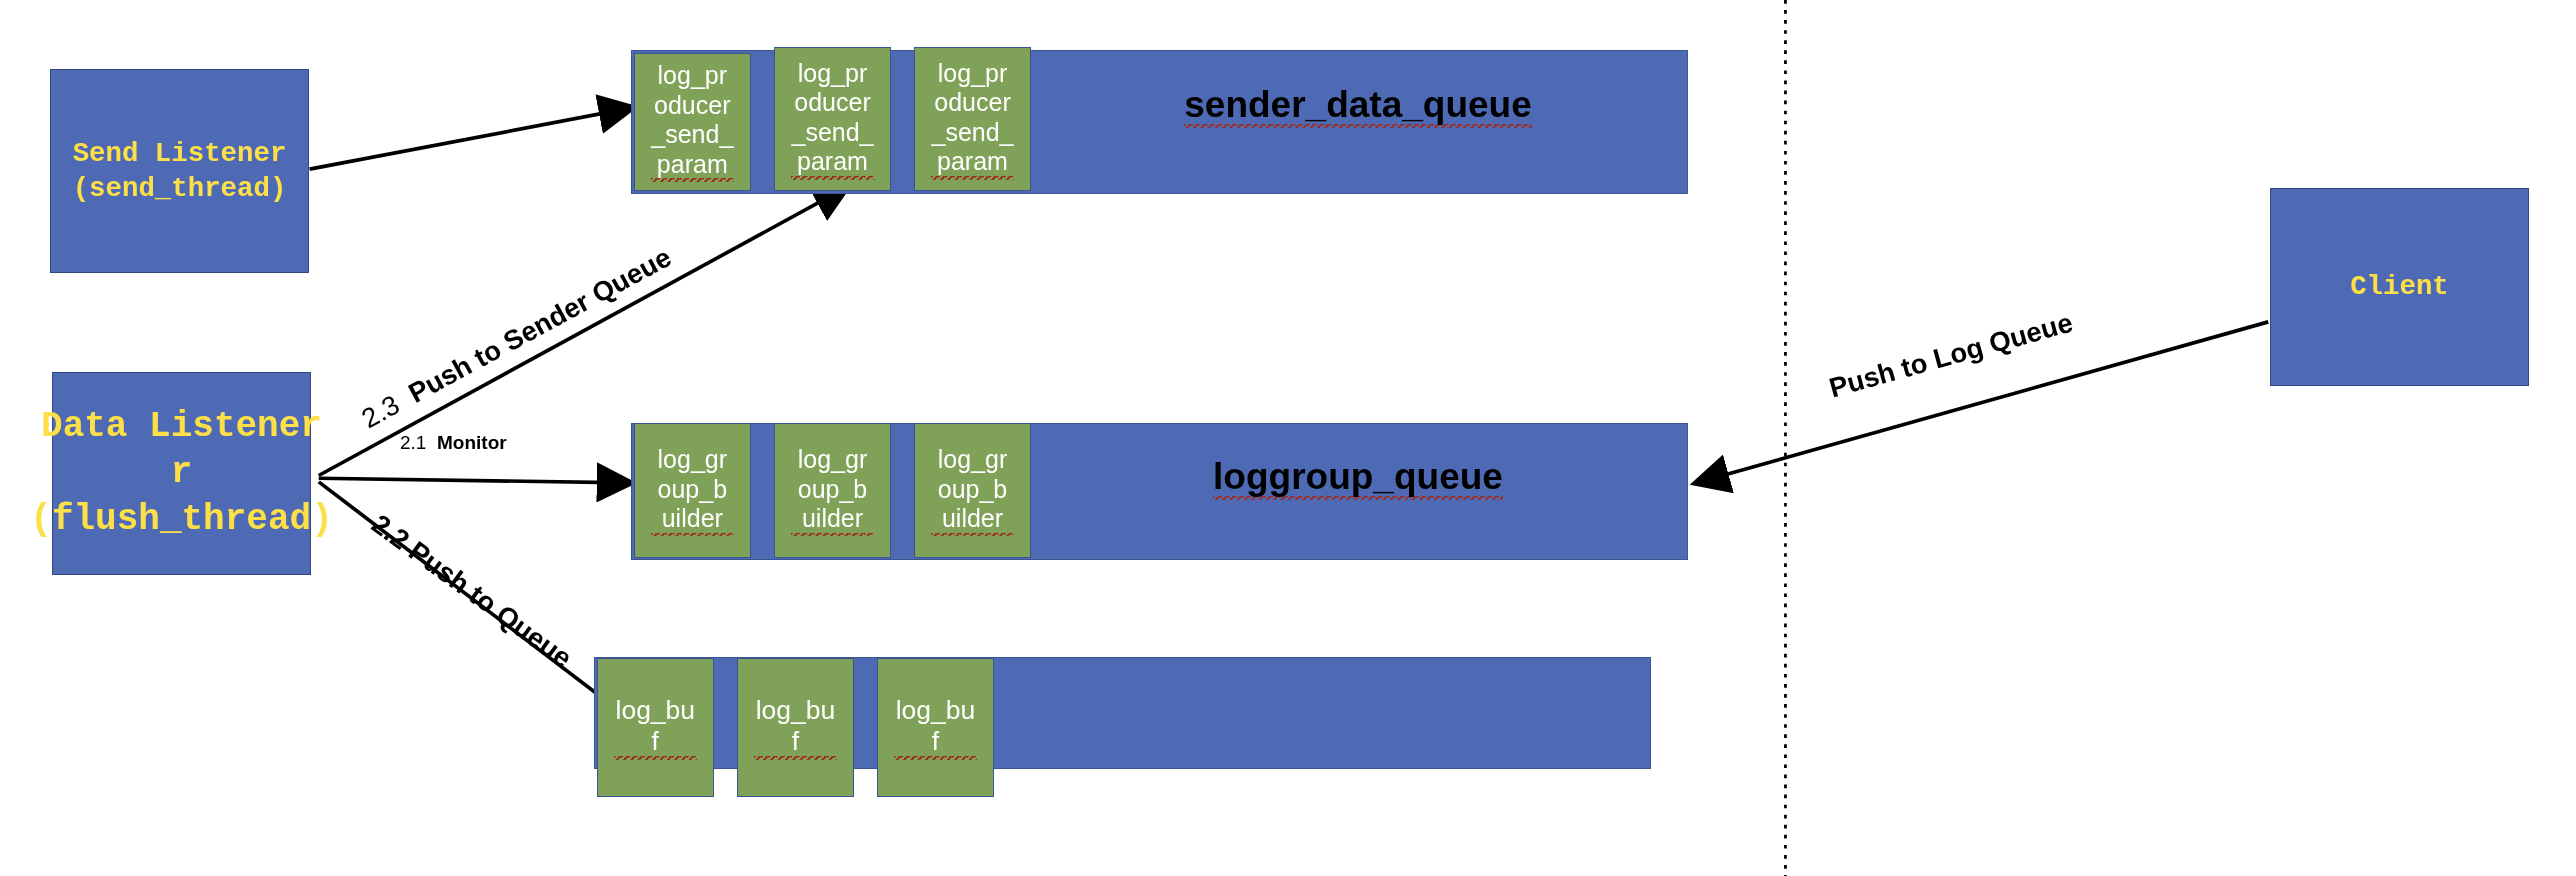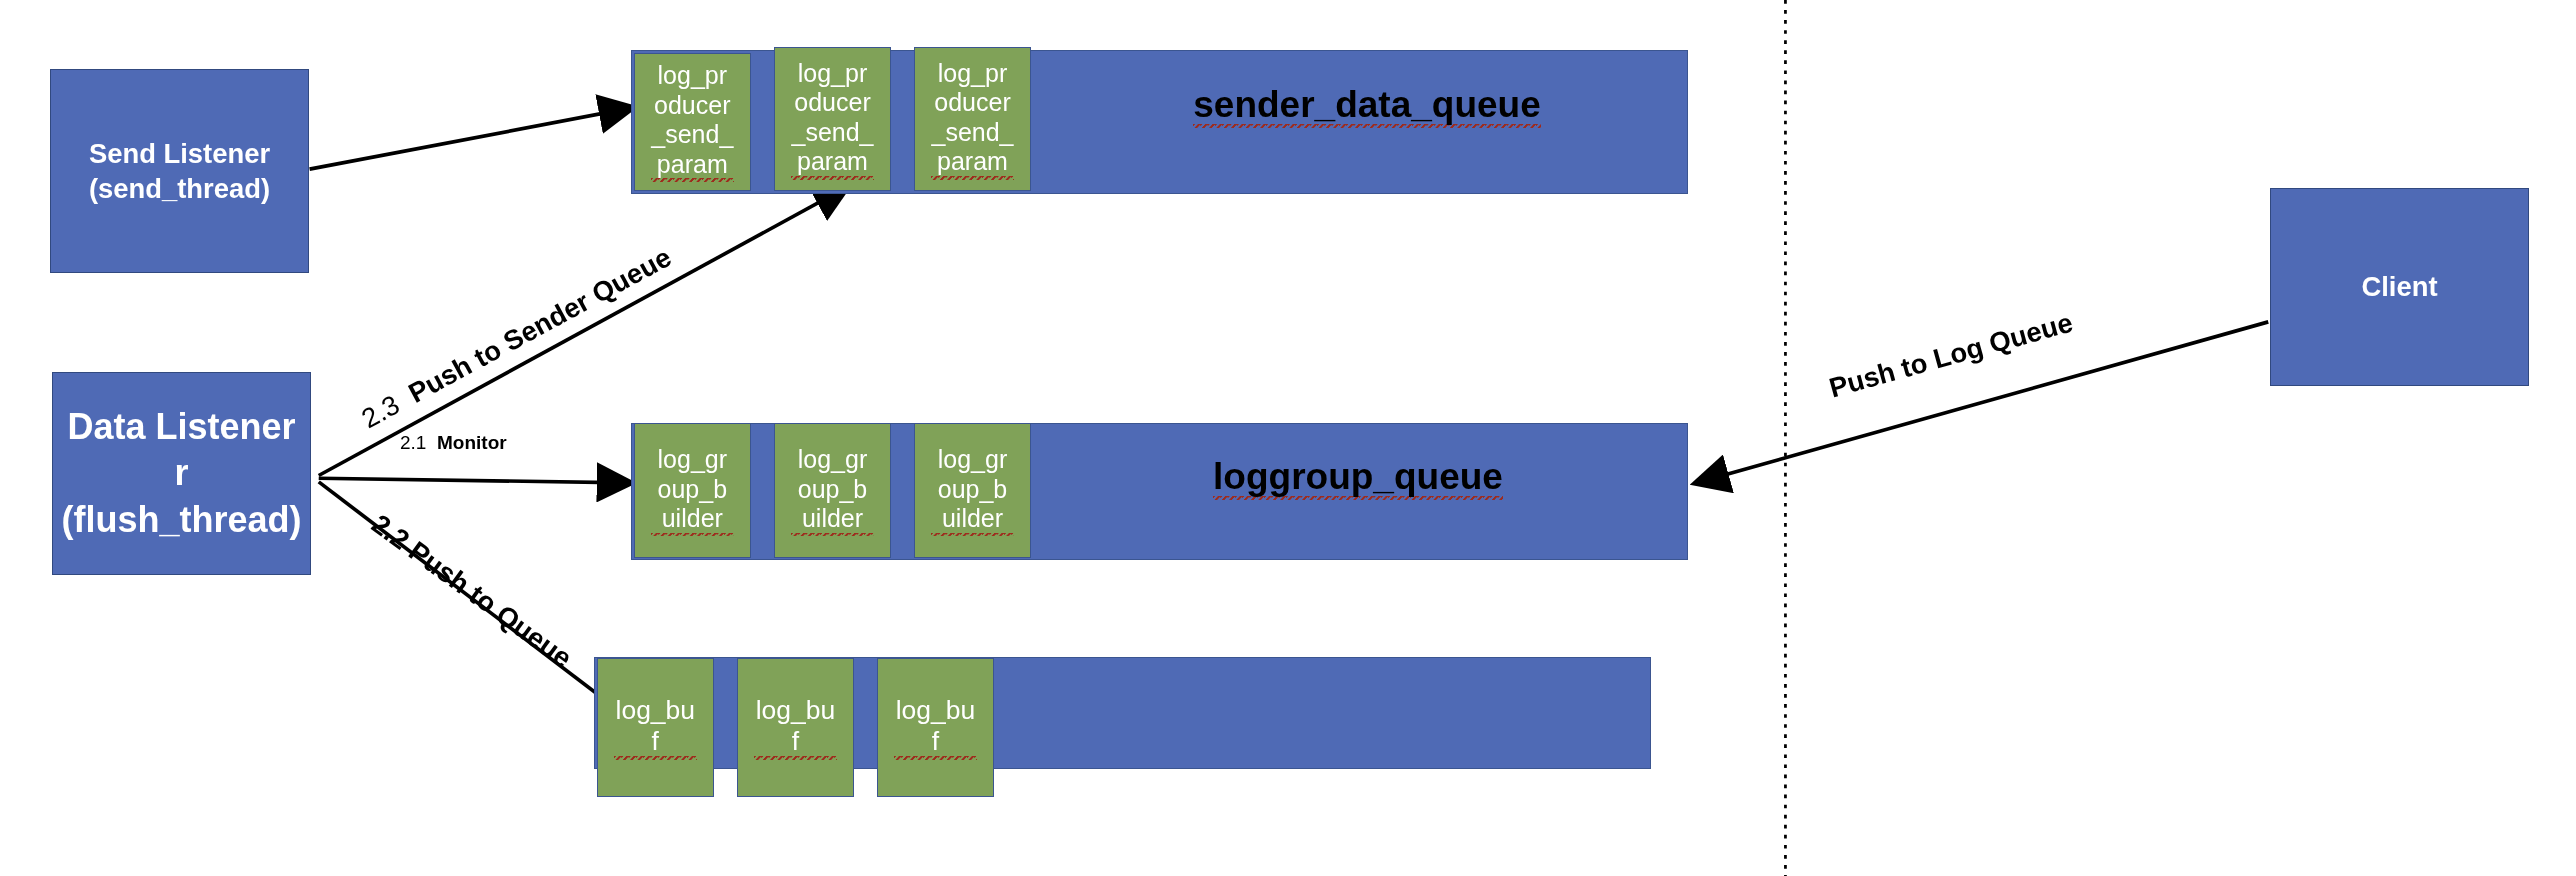--- a/index.html
+++ b/index.html
@@ -15,24 +15,25 @@
   
   .node{
     position:absolute;
     background:#4f6ab5;
     border:1.8px solid #31497f;
     box-sizing:border-box;
     display:flex;
     align-items:center;
     justify-content:center;
     text-align:center;
-    color:#ffffff;
+    color:#fde047;
     font-weight:bold;
     line-height:1.28;
     box-shadow:1.8px 1.8px 0 rgba(255,255,255,0.0);
+    font-family:Liberation Mono, monospace;
   }
   .node .label{ white-space:pre-line; }
 
   
   .queue{
     position:absolute;
     background:#4f6ab5;
     border:1.8px solid #3b5590;
     box-sizing:border-box;
   }
@@ -125,21 +126,21 @@
   <div class="queue" style="left:631px;top:50px;width:1057px;height:144px;">
     <div class="cell" style="left:1.8px;top:1.8px;width:117px;height:138px;font-size:25px;">
       <span class="sq">log_producer_send_param</span>
     </div>
     <div class="cell" style="left:142px;top:-3.7px;width:117px;height:144px;font-size:25px;">
       <span class="sq">log_producer_send_param</span>
     </div>
     <div class="cell" style="left:282px;top:-3.7px;width:117px;height:144px;font-size:25px;">
       <span class="sq">log_producer_send_param</span>
     </div>
-    <div class="qname" style="left:408px;top:33px;width:654px;font-size:37px;">
+    <div class="qname" style="left:399px;top:33px;width:654px;font-size:37px;">
       <span class="sq">sender_data_queue</span>
     </div>
   </div>
 
   <div class="queue" style="left:631px;top:423px;width:1057px;height:137px;">
     <div class="cell" style="left:1.8px;top:-0.9px;width:117px;height:135px;font-size:25px;">
       <span class="sq">log_group_builder</span>
     </div>
     <div class="cell" style="left:142px;top:-0.9px;width:117px;height:135px;font-size:25px;">
       <span class="sq">log_group_builder</span>

